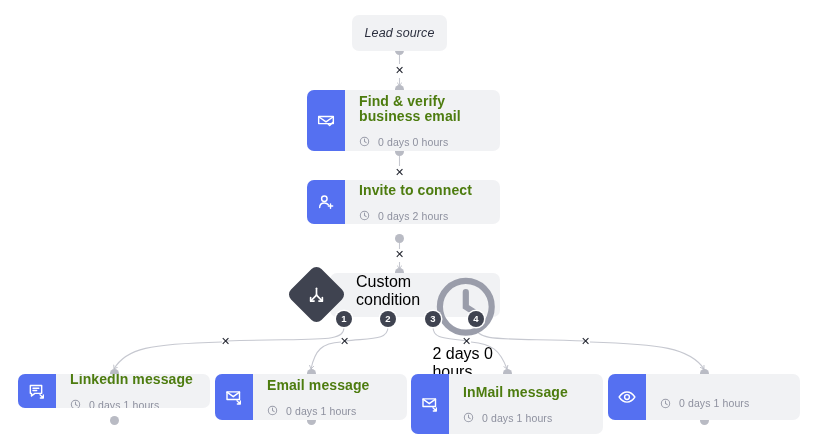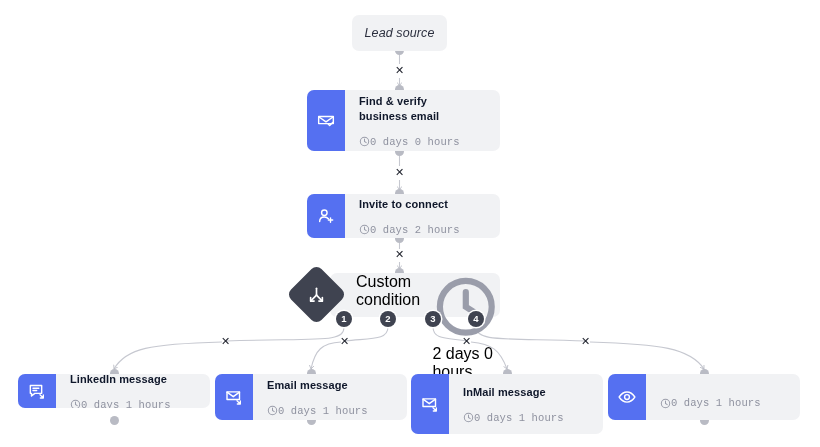--- a/index.html
+++ b/index.html
@@ -35,34 +35,33 @@
     background:#5570f1;
     display:flex;align-items:center;justify-content:center;
     flex:0 0 38px;
   }
   .card .body{
     flex:1 1 auto;
     display:flex;flex-direction:column;justify-content:center;
     padding:0 0 0 14px;
   }
   .card .title{
-    font-size:11px;
-    color:#0f172a;
+    font-size:14px;
+    color:#4d7c0f;
     font-weight:bold;
     line-height:15px;
     letter-spacing:.1px;
     white-space:pre-line;
   }
   .card .meta{
-    display:flex;align-items:center;gap:0;
+    display:flex;align-items:center;gap:8px;
     margin-top:12px;
     font-size:10.5px;
     color:#8e919f;
     letter-spacing:.1px;
-    font-family:Liberation Mono, monospace;
   }
   .card .meta .clock{display:block;width:11px;height:11px;flex:0 0 11px;}
   .plain .title{font-size:12.5px;color:#2b2f3e;font-weight:normal;}
 
   
   .cond-card{
     position:absolute;
     background:#f1f2f4;
     border-radius:7px;
     box-sizing:border-box;
@@ -180,21 +179,21 @@
       <div class="meta">
         <svg class="clock" viewBox="0 0 12 12" fill="none" stroke="#9a9daa" stroke-width="1.1">
           <circle cx="6" cy="6" r="4.6"></circle>
           <path d="M6,3.4 L6,6 L7.9,7.2" stroke-linecap="round"></path>
         </svg>
         <span>0 days 0 hours</span>
       </div>
     </div>
   </div>
 
-  <div class="card" style="left:307px;top:194px;width:193px;height:44px;">
+  <div class="card" style="left:307px;top:180px;width:193px;height:44px;">
     <div class="iconblock">
       <svg width="20" height="20" viewBox="0 0 24 24" fill="none" stroke="#ffffff" stroke-width="1.7" stroke-linecap="round" stroke-linejoin="round">
         <circle cx="10" cy="8" r="3.3"></circle>
         <path d="M4.4,18.6 C4.4,14.9 6.9,13.1 10,13.1 C12.1,13.1 13.8,13.9 14.8,15.3"></path>
         <path d="M17.4,14.2 v5.2 M14.8,16.8 h5.2"></path>
       </svg>
     </div>
     <div class="body">
       <div class="title">Invite to connect</div>
       <div class="meta">

